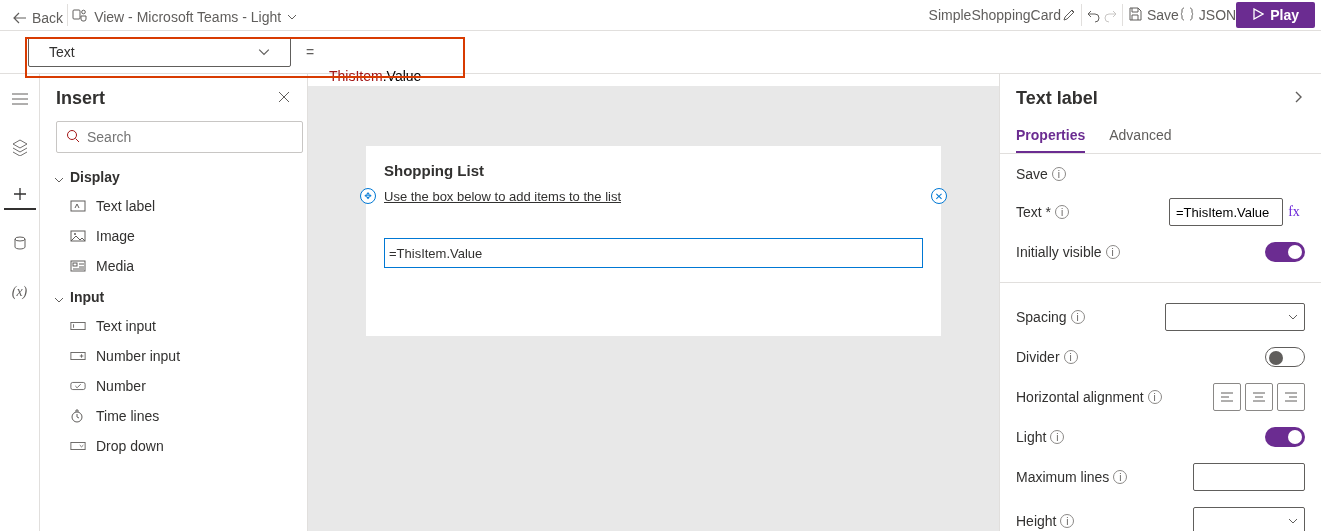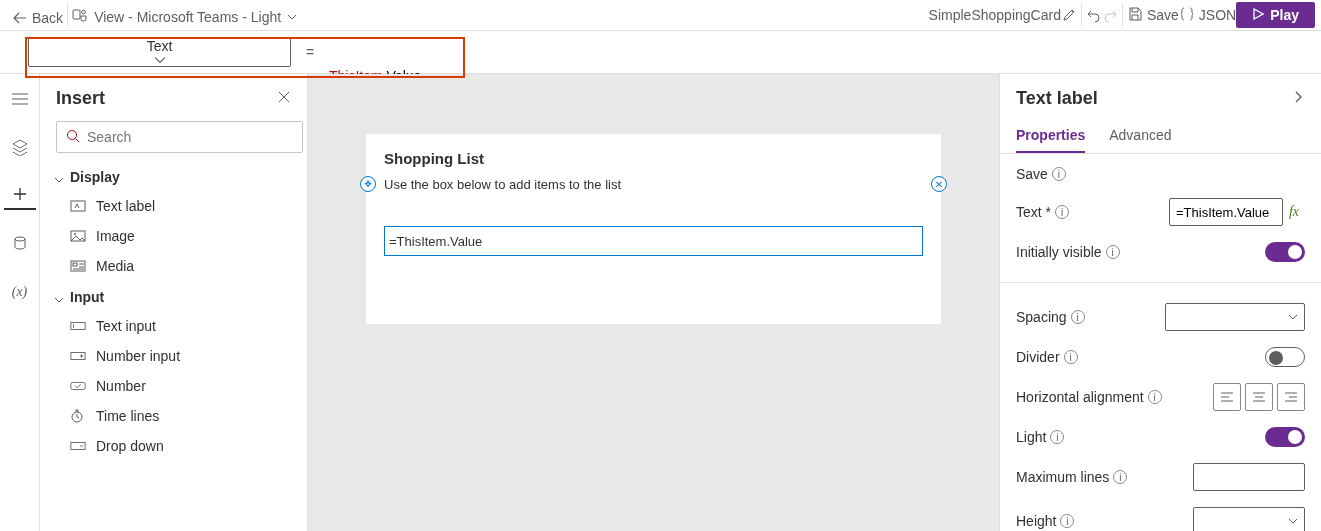--- a/index.html
+++ b/index.html
@@ -14,21 +14,21 @@
   .tb-spacer { flex: 1; }
   .tb-right { display: flex; align-items: center; }
   .tb-app { color: #605e5c; }
   .tb-icon { color: #605e5c; cursor: pointer; display:flex; align-items:center; }
   .tb-icon.disabled { color: #c8c6c4; cursor: default; }
   .tb-btn { display: flex; align-items: center; gap: 4px; color: #605e5c; cursor: pointer; }
   .tb-play { background: #6b2c91; color: #fff; padding: 5px 16px; border-radius: 2px; display: flex; align-items: center; gap: 6px; cursor: pointer; font-weight: 600; }
 
   
   .formulabar { height: 43px; display: flex; align-items: center; border-bottom: 1px solid #e1dfdd; padding-left: 28px; }
-  .prop-select { width: 263px; height: 30px; border: 1px solid #605e5c; border-radius: 2px; display: flex; align-items: center; justify-content: space-between; padding: 0 20px; cursor: pointer; flex-direction: column; }
+  .prop-select { width: 263px; height: 30px; border: 1px solid #605e5c; border-radius: 2px; display: flex; align-items: center; justify-content: space-between; padding: 0 20px; cursor: pointer; }
   .highlight-box { border: 2px solid #d83b01; position: absolute; top: 37px; left: 25px; width: 440px; height: 41px; pointer-events:none; }
   .eq-sign { width: 38px; text-align: center; color: #605e5c; }
   .formula-val { font-family: Consolas, monospace; font-size: 14px; margin-top: 48px; }
   .formula-val .f1 { color: #a31515; }
   .formula-val .f2 { color: #000; }
 
   
   .main { display: flex; height: calc(100% - 74px); }
 
   
@@ -44,43 +44,43 @@
   .insert-head h2 { font-size: 18px; font-weight: 600; }
   .insert-close { cursor: pointer; color:#605e5c; }
   .search-box { margin: 2px 4px 8px 16px; border: 1px solid #c8c6c4; border-radius: 2px; height: 32px; display: flex; align-items: center; padding: 0 8px; gap: 6px; }
   .search-box input { border: none; outline: none; flex: 1; font-size: 14px; color:#605e5c; }
   .cat-head { display: flex; align-items: flex-end; gap: 6px; padding: 8px 14px 6px 14px; font-weight: 600; cursor: pointer; }
   .cat-list { display: flex; flex-direction: column; }
   .cat-item { display: flex; align-items: center; gap: 10px; padding: 7px 0 7px 30px; cursor: pointer; }
   .cat-ico { width: 16px; color:#605e5c; display:flex; }
 
   
-  .canvas { flex: 1; background: #e8e8e8; display: flex; justify-content: center; padding-top: 60px; overflow:auto; }
+  .canvas { flex: 1; background: #e8e8e8; display: flex; justify-content: center; padding-top: 60px; overflow:auto;margin-top:12px; }
   .canvas .card { width: 575px; height: 190px; background: #fff; position: relative; }
   .card-title { padding: 16px 18px 4px 18px; font-weight: 600; font-size: 15px; }
-  .card-sub { padding: 6px 18px 0 18px; font-size: 13px; color:#323130; }
+  .card-sub { padding: 6px 18px 0 18px; font-size: 13px; color:#323130;text-decoration:underline; }
   .move-handle { position:absolute; left:-6px; top:42px; width:16px; height:16px; border:1px solid #0078d4; border-radius:50%; background:#fff; display:flex; align-items:center; justify-content:center; font-size:9px; color:#0078d4; cursor:move; }
   .del-handle  { position:absolute; right:-6px; top:42px; width:16px; height:16px; border:1px solid #0078d4; border-radius:50%; background:#fff; display:flex; align-items:center; justify-content:center; font-size:10px; color:#0078d4; cursor:pointer; }
   .inner-field { margin: 34px 18px 0 18px; height: 30px; border: 1px solid #0078d4; display:flex; align-items:center; padding-left:4px; font-size:13px; }
 
   
   .proppanel { width: 322px; border-left: 1px solid #e1dfdd; display:flex; flex-direction:column; overflow:auto; }
   .pp-head { display:flex; align-items:center; justify-content:space-between; padding: 14px 16px 10px 16px; }
   .pp-head h2 { font-size: 18px; font-weight: 600; }
   .pp-exp { cursor:pointer; color:#605e5c; }
   .pp-tabs { display:flex; gap: 24px; padding: 0 16px; border-bottom:1px solid #e1dfdd; }
   .pp-tab { padding: 8px 0; cursor:pointer; color:#605e5c; }
   .pp-tab.active { color:#6b2c91; border-bottom: 2px solid #6b2c91; font-weight:600; }
   .pp-body { padding: 12px 16px; display:flex; flex-direction:column; gap: 16px; }
   .pp-row { display:flex; align-items:center; justify-content:space-between; gap:8px; }
   .pp-label { display:flex; align-items:center; gap:4px; color:#323130; font-size:14px; }
   .pp-input { width: 140px; height: 28px; border:1px solid #605e5c; border-radius:2px; padding: 0 6px; font-size:13px; display:flex; align-items:center; }
   .pp-input input { border:none; outline:none; width:100%; font-size:13px; }
   .pp-text-wrap { display:flex; align-items:center; }
-  .pp-fx { width: 22px; height:28px; display:flex; align-items:center; justify-content:center; font-style:italic; font-family:"Times New Roman",serif; color:#4d7c0f; cursor:pointer; }
+  .pp-fx { width: 22px; height:28px; display:flex; align-items:center; justify-content:center; font-family:"Times New Roman",serif; color:#6d28d9; cursor:pointer; }
   .pp-drop { width: 140px; height:28px; border:1px solid #605e5c; border-radius:2px; display:flex; align-items:center; justify-content:flex-end; padding:0 6px; cursor:pointer; }
   .toggle { width: 40px; height: 20px; border-radius: 10px; position:relative; cursor:pointer; }
   .toggle.on { background:#6b2c91; }
   .toggle.off { background:#fff; border:1px solid #605e5c; }
   .toggle .knob { width:14px; height:14px; border-radius:50%; background:#fff; position:absolute; top:3px; }
   .toggle.on .knob { right:3px; }
   .toggle.off .knob { left:3px; background:#605e5c; }
   .pp-sep { border-top:1px solid #e1dfdd; margin: 4px -16px; }
   .align-group { display:flex; gap:4px; }
   .align-btn { width:28px; height:28px; border:1px solid #8a8886; border-radius:2px; display:flex; align-items:center; justify-content:center; cursor:pointer; color:#605e5c; }

